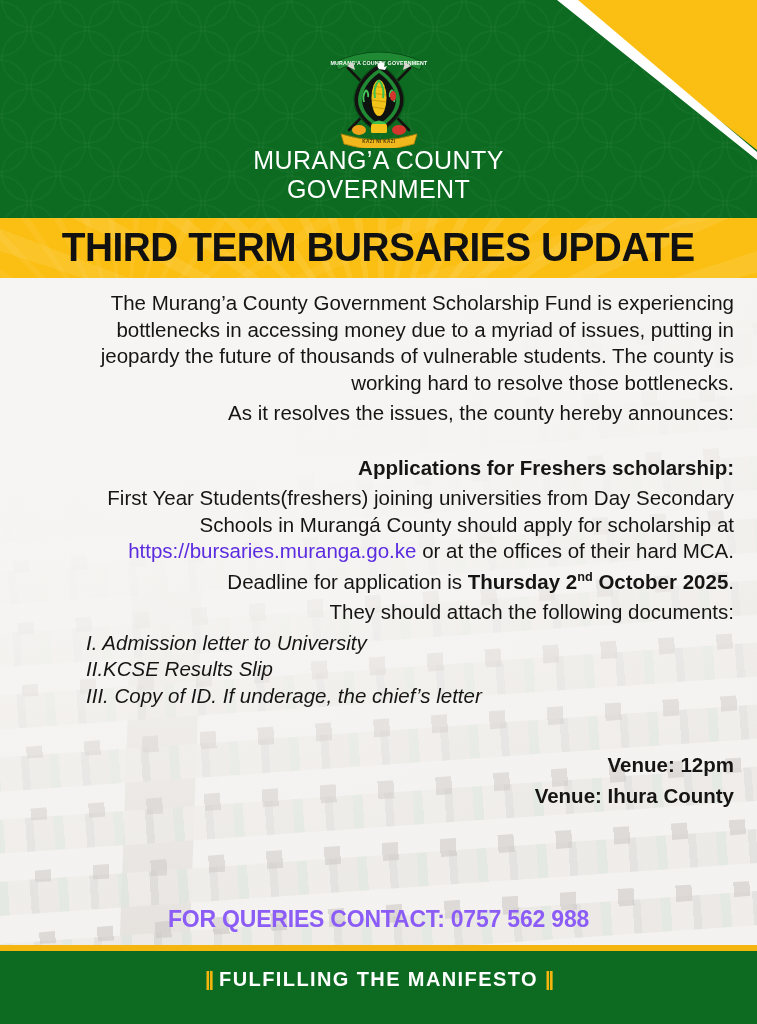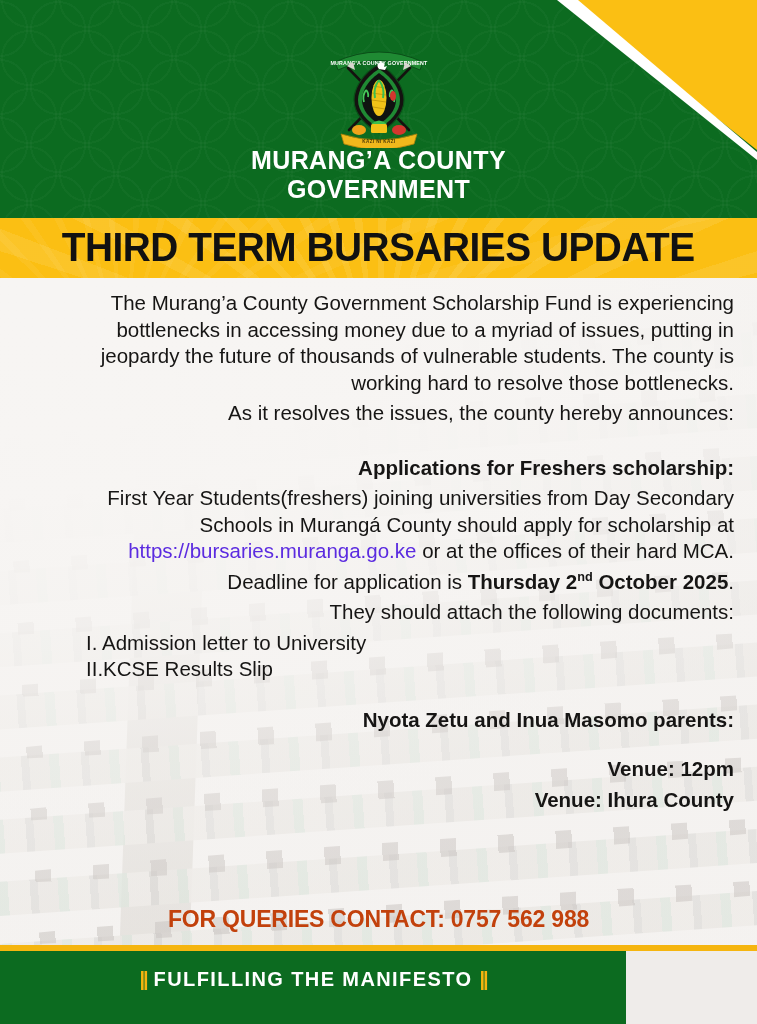--- a/index.html
+++ b/index.html
@@ -49,21 +49,21 @@
     background-size:58px 58px,58px 58px,58px 58px,58px 58px,58px 58px;}
   .corner-gold{position:absolute;right:0;top:0;width:190px;height:150px;background:#fbbf13;
     clip-path:polygon(100% 0, 100% 100%, 0 0);}
   .corner-white{position:absolute;right:0;top:0;width:200px;height:160px;background:#ffffff;
     clip-path:polygon(21px 0, 0 0, 200px 160px, 200px 152px);}
 
   
   .crest{position:absolute;left:50%;top:38px;transform:translateX(-50%);width:116px;height:110px;}
 
   .org-name{position:absolute;left:0;right:0;top:146px;text-align:center;color:#ffffff;
-    font-weight:700;font-size:25px;line-height:1.16;letter-spacing:.4px;}
+    font-weight:400;font-size:25px;line-height:1.16;letter-spacing:.4px;}
   .org-name .l2{display:block;}
 
   
   .title-band{position:absolute;left:0;top:218px;width:757px;height:60px;background:#fbbf13;overflow:hidden;}
   .title-band .rays{position:absolute;inset:-60px -20px;opacity:.45;
     background:repeating-conic-gradient(from 0deg at 50% 120%,
       rgba(255,255,255,.20) 0deg 3deg, rgba(255,255,255,0) 3deg 9deg);}
   .title-band .rays2{position:absolute;inset:-40px -20px;opacity:.30;
     background:repeating-conic-gradient(from 4deg at 18% 130%,
       rgba(255,255,255,.18) 0deg 2.5deg, rgba(255,255,255,0) 2.5deg 10deg);}
@@ -72,30 +72,30 @@
     transform-origin:center;}
   .title-text span{display:inline-block;transform:scaleX(.97);}
 
   
   .body{position:absolute;left:38px;top:286px;width:700px;color:#161514;
     font-size:20.5px;line-height:26.5px;}
   .body p{margin:4px;text-align:right;}
   .gap{height:20px;}
   .b{font-weight:700;}
   .lnk{color:#5b2be0;font-weight:400;}
-  .docs{margin:0;padding:0;list-style:none;padding-left:48px;}
+  .docs{margin:0;padding:0;list-style:none;font-style:italic;padding-left:48px;}
   .docs li{margin:0;}
   .meet{margin-top:22px;font-weight:700;line-height:27px;}
   sup{font-size:.62em;vertical-align:super;line-height:0;}
 
   
   .contact{position:absolute;left:0;right:0;top:906px;text-align:center;
-    color:#c2410c;font-weight:700;font-size:23px;letter-spacing:-.2px;}
+    color:#8b5cf6;font-weight:700;font-size:23px;letter-spacing:-.2px;}
   .gold-rule{position:absolute;left:0;top:945px;width:757px;height:6px;background:#f5b50f;}
-  .footer{position:absolute;left:0;top:951px;width:626px;height:73px;background:#0c6b20;}
+  .footer{position:absolute;left:0;top:951px;width:757px;height:73px;background:#0c6b20;}
   .footer .inner{position:absolute;left:0;right:0;top:17px;text-align:center;
     color:#ffffff;font-weight:700;font-size:20px;letter-spacing:1.4px;}
   .pipe{color:#f5b50f;font-weight:700;letter-spacing:-2px;margin:0 7px;}
 </style>
 </head>
 <body>
 
 <div class="poster">
 
   <div class="photo">
@@ -195,25 +195,25 @@
 
     <div class="gap"></div>
 
     <p class="b">Applications for Freshers scholarship:</p>
     <p><span>First Year Students(freshers) joining universities from Day Secondary Schools in Murangá County  should apply for scholarship at </span><span class="lnk">https://bursaries.muranga.go.ke</span><span> or at the offices of their hard MCA.</span></p>
     <p><span>Deadline for application is </span><span class="b"><span>Thursday 2</span><sup>nd</sup><span> October 2025</span></span><span>.</span></p>
     <p>They should attach the following documents:</p>
     <ul class="docs">
       <li>I. Admission letter to University</li>
       <li>II.KCSE Results Slip</li>
+      <li>III. Copy of ID. If underage, the chief’s letter</li>
     </ul>
 
     <div class="gap"></div>
 
-    <p class="b">Nyota Zetu and Inua Masomo parents:</p>
 
     <div class="meet">
       <p><span>Venue: </span><span>12pm</span></p>
       <p><span>Venue: </span><span>Ihura County</span></p>
     </div>
   </div>
 
   <div class="contact">
     <span>FOR QUERIES CONTACT: 0757 562 988</span>
   </div>

